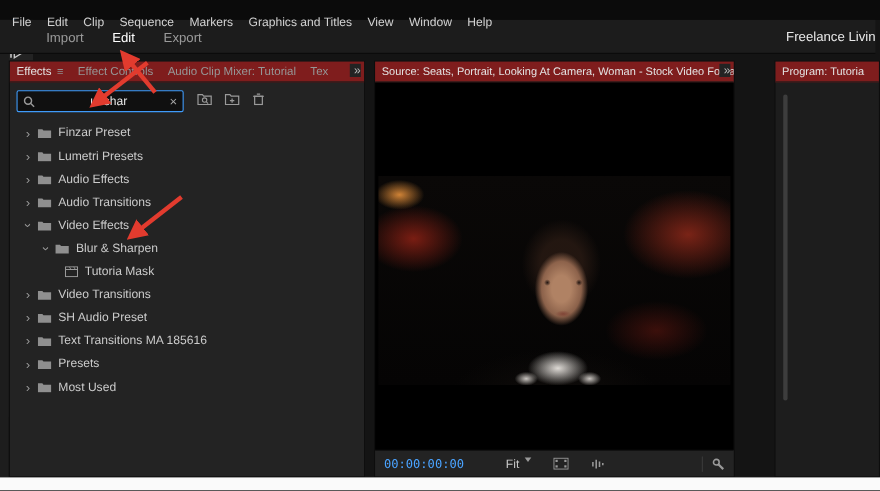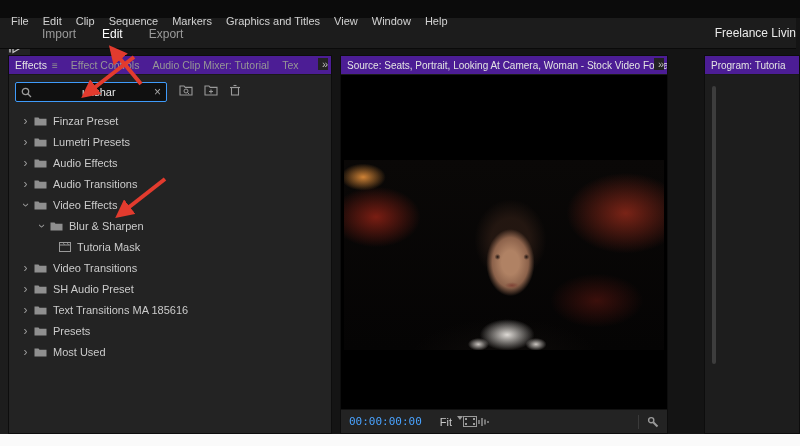--- a/index.html
+++ b/index.html
@@ -16,21 +16,21 @@
   .wsbar { position:absolute; left:0; top:18px; width:796px; height:31px;
     background:#1c1c1c; border-bottom:1px solid #0a0a0a; z-index:4; overflow:hidden; }
   .ws-tabs { position:absolute; left:42px; top:0; height:31px; display:flex; gap:26px; align-items:center; }
   .ws-tab { font-size:12px; color:#9a9a9a; }
   .ws-tab.active { color:#ffffff; }
   .project-title { position:absolute; right:0px; top:0; height:31px; line-height:31px;
     font-size:12px; color:#e9e9e9; white-space:nowrap; }
 
   
   .panel { position:absolute; background:#232323; border:1px solid #0d0d0d; }
-  .panel-header { position:absolute; left:0; top:0; right:0; height:19px; background:#4c1d95;
+  .panel-header { position:absolute; left:0; top:0; right:0; height:19px; background:#7f1d1d;
     border-bottom:1px solid #1a1a1a; display:flex; align-items:center; gap:13px;
     padding:0 6px; font-size:10.5px; color:#969696; white-space:nowrap; overflow:hidden; }
   .panel-header .tab.active { color:#e3e3e3; }
   .overflow-glyph { position:absolute; right:3px; top:2px; color:#bdbdbd; font-size:11px; background:#232323; padding-left:4px; }
 
   
   #effects-panel { left:8px; top:55px; width:324px; height:379px; }
   .menu-glyph { color:#8f8f8f; font-size:10px; margin-left:-8px; }
   .search-box { position:absolute; left:6px; top:26px; width:152px; height:20px;
     background:#101010; border:1px solid #3f9bfa; border-radius:2px;
@@ -64,21 +64,21 @@
       radial-gradient(ellipse 31px 43px at 52% 54%, #b08264 28%, rgba(150,105,80,.92) 58%, rgba(90,60,45,0) 78%),
       radial-gradient(ellipse 48px 54px at 52% 42%, rgba(36,23,17,.96) 40%, rgba(20,12,9,0) 75%),
       radial-gradient(ellipse 120px 55px at 50% 106%, rgba(16,13,11,.95), rgba(16,13,11,0) 80%),
       radial-gradient(ellipse 30px 18px at 6% 9%, rgba(242,152,62,.85), rgba(120,60,20,0) 75%),
       radial-gradient(ellipse 62px 42px at 10% 30%, rgba(150,35,22,.8), rgba(60,12,8,0) 72%),
       radial-gradient(ellipse 82px 56px at 88% 28%, rgba(160,45,28,.75), rgba(70,16,10,0) 72%),
       radial-gradient(ellipse 62px 36px at 79% 74%, rgba(112,26,18,.5), rgba(0,0,0,0) 75%),
       linear-gradient(#0a0807, #050404);
   }
   .src-bottombar { position:absolute; left:0; right:0; bottom:0; height:24px; background:#232323;
-    border-top:1px solid #121212; display:flex; align-items:center; padding:0 8px; gap:0; }
+    border-top:1px solid #121212; display:flex; align-items:center; padding:0 8px; gap:20px; }
   .timecode { color:#4aa3ff; font-size:11px; font-family:"DejaVu Sans Mono", monospace; }
   .fit-select { display:flex; align-items:flex-start; gap:5px; color:#c9c9c9; font-size:11px; cursor:pointer; margin-left:18px; }
   .caret-down { width:0; height:0; border-left:3.5px solid transparent; border-right:3.5px solid transparent; border-top:4px solid #9a9a9a; }
   .bb-icon { display:inline-flex; cursor:pointer; }
   .bb-sep { width:1px; height:14px; background:#3a3a3a; }
   .bb-right { margin-left:auto; display:flex; align-items:center; gap:8px; }
 
   
   #tools-panel { left:672px; top:55px; width:30px; height:379px; background:#232323;
     display:flex; flex-direction:column; align-items:center; padding-top:10px; gap:8px; }

